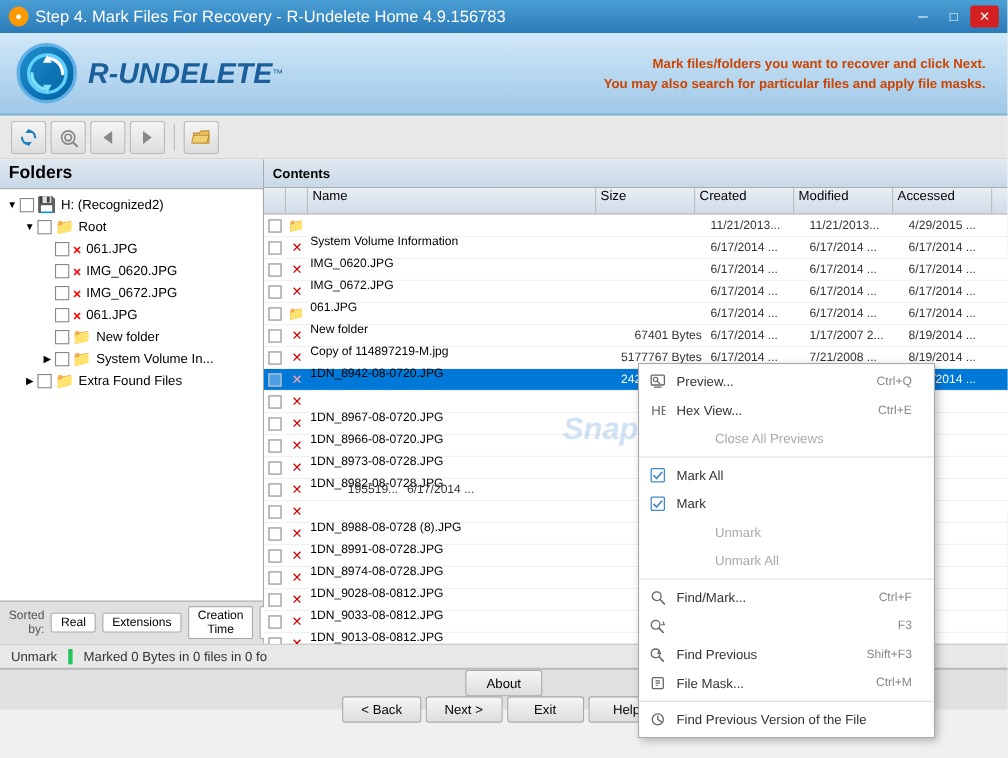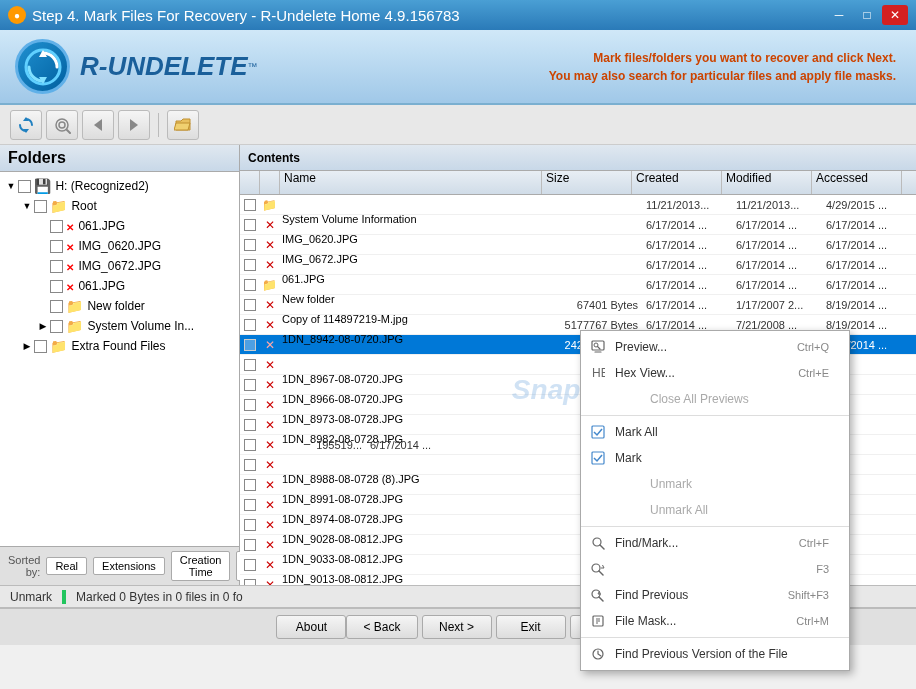--- a/index.html
+++ b/index.html
@@ -140,22 +140,23 @@
     .status-left { padding: 0 10px; color: #333; flex-shrink: 0; }
     .status-right { flex: 1; padding: 0 10px; color: #333; border-left: 4px solid #22c55e; }
 
     
     .bottom-bar {
       height: 38px;
       background: #e0e0e0;
       border-top: 2px solid #bbb;
       display: flex;
       align-items: center;
-      justify-content: center;
+      justify-content: space-between;
       padding: 0 12px;
+      flex-direction: column;
     }
     .nav-btn {
       padding: 4px 16px;
       background: linear-gradient(to bottom, #f5f5f5, #ddd);
       border: 1px solid #aaa;
       border-radius: 3px;
       cursor: pointer;
       font-size: 12px;
       min-width: 70px;
       text-align: center;

